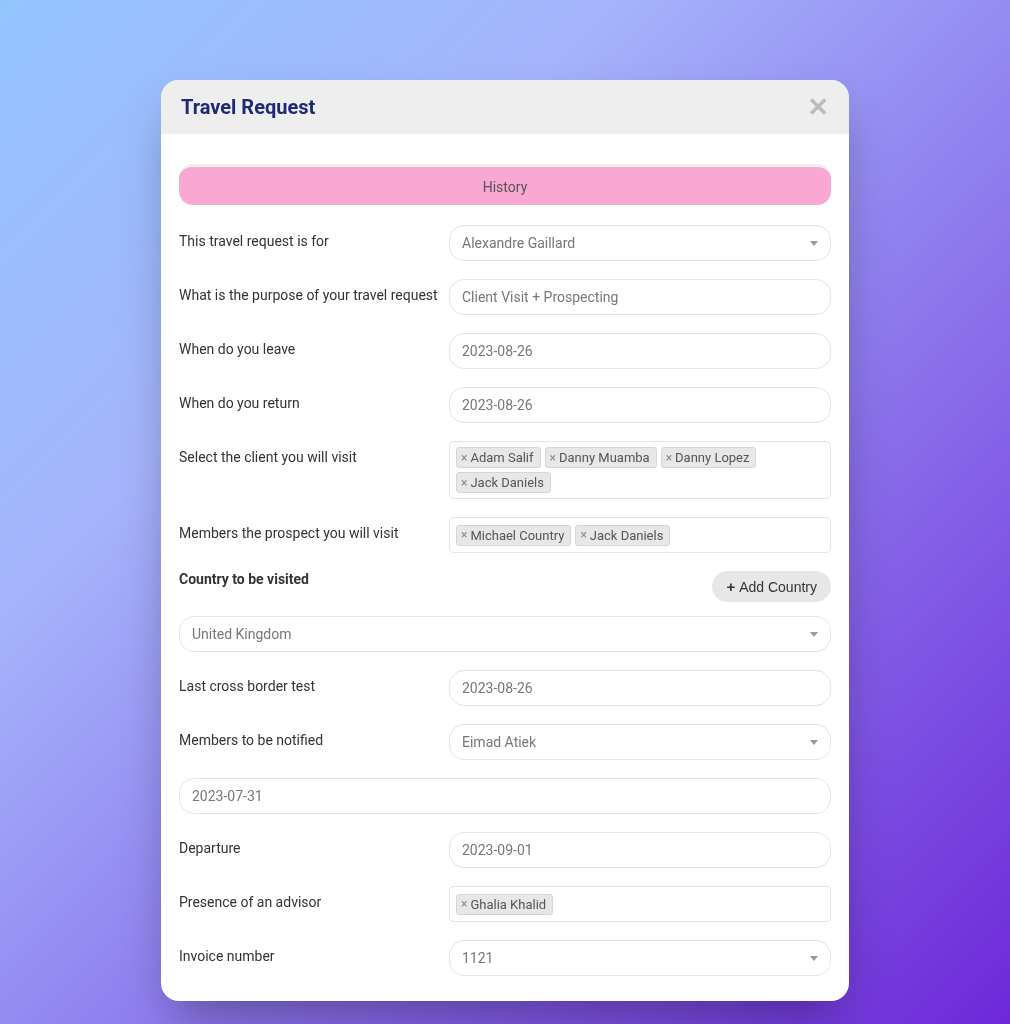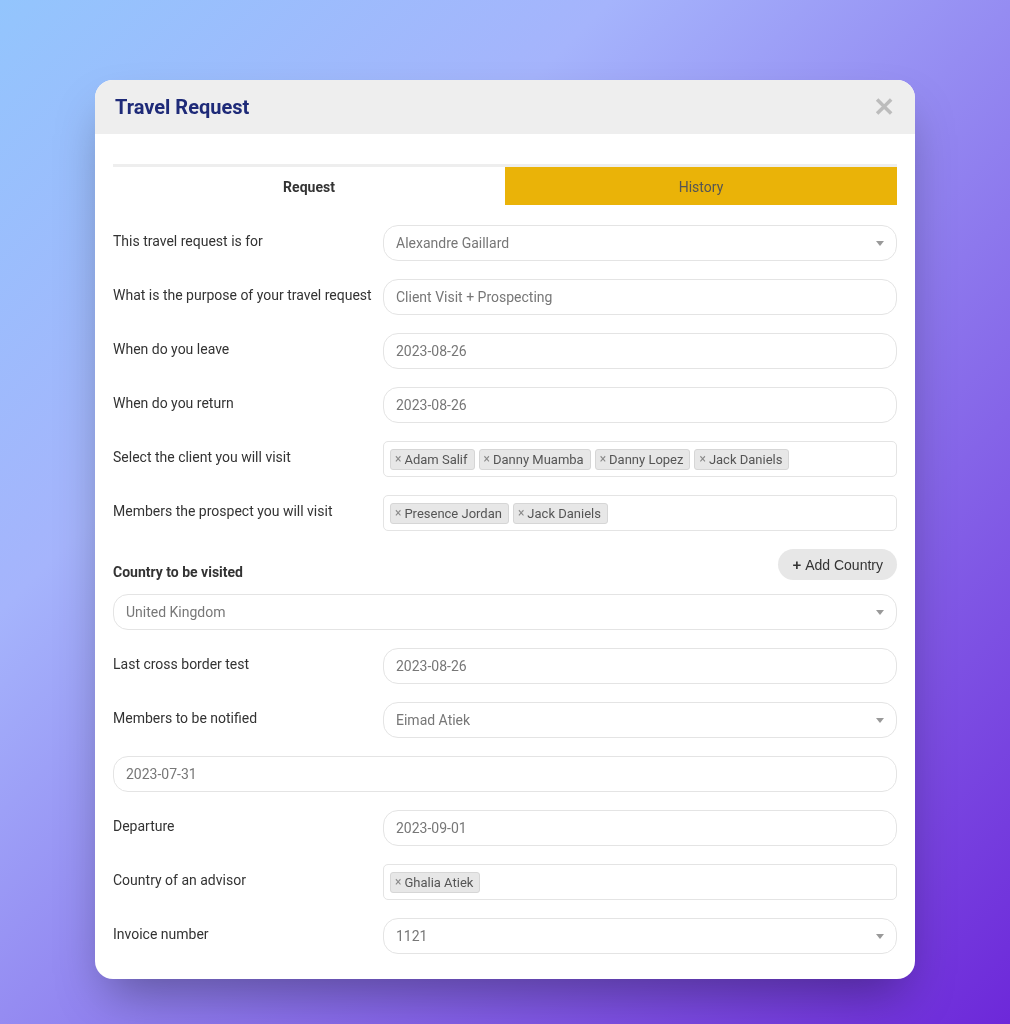--- a/index.html
+++ b/index.html
@@ -8,21 +8,21 @@
     font-family: -apple-system, BlinkMacSystemFont, "Segoe UI", Roboto, "Helvetica Neue", Arial, sans-serif;
     background: linear-gradient(135deg, #93c5fd 0%, #a5b4fc 30%, #6d28d9 100%);
     display: flex;
     align-items: flex-start;
     justify-content: center;
     padding: 80px 40px 40px 40px;
     min-height: 1024px;
     width: 1010px;
   }
   .modal {
-    width: 820px;
+    width: 688px;
     background: #ffffff;
     border-radius: 18px;
     box-shadow: 0 25px 50px -12px rgba(0,0,0,0.35);
     overflow: hidden;
   }
   .modal-header {
     background: #eeeeee;
     padding: 14px 20px;
     display: flex;
     align-items: center;
@@ -56,23 +56,24 @@
     font-size: 14px;
     cursor: pointer;
   }
   .tab.active {
     background: #ffffff;
     border-top: 3px solid #eeeeee;
     font-weight: 700;
     color: #333;
   }
   .tab.inactive {
-    background: #eab308;
+    background: #f9a8d4;
     color: #555;
     border-top: 3px solid #eeeeee;
+    border-radius: 14px;
   }
   .form {
     padding: 20px 0 7px 0;
   }
   .row {
     display: flex;
     align-items: flex-start;
     margin-bottom: 18px;
   }
   .label {
@@ -131,21 +132,21 @@
     align-items: center;
     gap: 2px;
   }
   .tag-x {
     color: #888;
     font-size: 12px;
     margin-right: 1px;
   }
   .section-row {
     display: flex;
-    align-items: flex-end;
+    align-items: flex-start;
     justify-content: space-between;
     margin-bottom: 14px;
     margin-top: 14px;
   }
   .add-btn {
     background: #e7e7e7;
     border: none;
     border-radius: 18px;
     padding: 7px 14px;
     font-size: 14px;
@@ -165,21 +166,20 @@
 
 <div class="modal">
   <div class="modal-header">
     <div class="modal-title">Travel Request</div>
     <button class="close-btn">✕</button>
   </div>
 
   <div class="modal-body">
 
     <div class="tabs">
-      <div class="tab active">Request</div>
       <div class="tab inactive">History</div>
     </div>
 
     <div class="form">
 
       <div class="row">
         <div class="label">This travel request is for</div>
         <div class="control">
           <div class="select">
             <span>Alexandre Gaillard</span>
@@ -238,21 +238,21 @@
             </div>
         </div>
       </div>
 
       <div class="row">
         <div class="label">Members the prospect you will visit</div>
         <div class="control">
           <div class="tagbox">
               <span class="tag">
                 <span class="tag-x">×</span>
-                <span>Presence Jordan</span>
+                <span>Michael Country</span>
               </span>
               <span class="tag">
                 <span class="tag-x">×</span>
                 <span>Jack Daniels</span>
               </span>
             </div>
         </div>
       </div>
 
       <div class="section-row">
@@ -302,26 +302,26 @@
       <div class="row">
         <div class="label">Departure</div>
         <div class="control">
           <div class="input">
             <span>2023-09-01</span>
           </div>
         </div>
       </div>
 
       <div class="row">
-        <div class="label">Country of an advisor</div>
+        <div class="label">Presence of an advisor</div>
         <div class="control">
           <div class="tagbox">
               <span class="tag">
                 <span class="tag-x">×</span>
-                <span>Ghalia Atiek</span>
+                <span>Ghalia Khalid</span>
               </span>
             </div>
         </div>
       </div>
 
       <div class="row">
         <div class="label">Invoice number</div>
         <div class="control">
           <div class="select">
             <span>1121</span>

